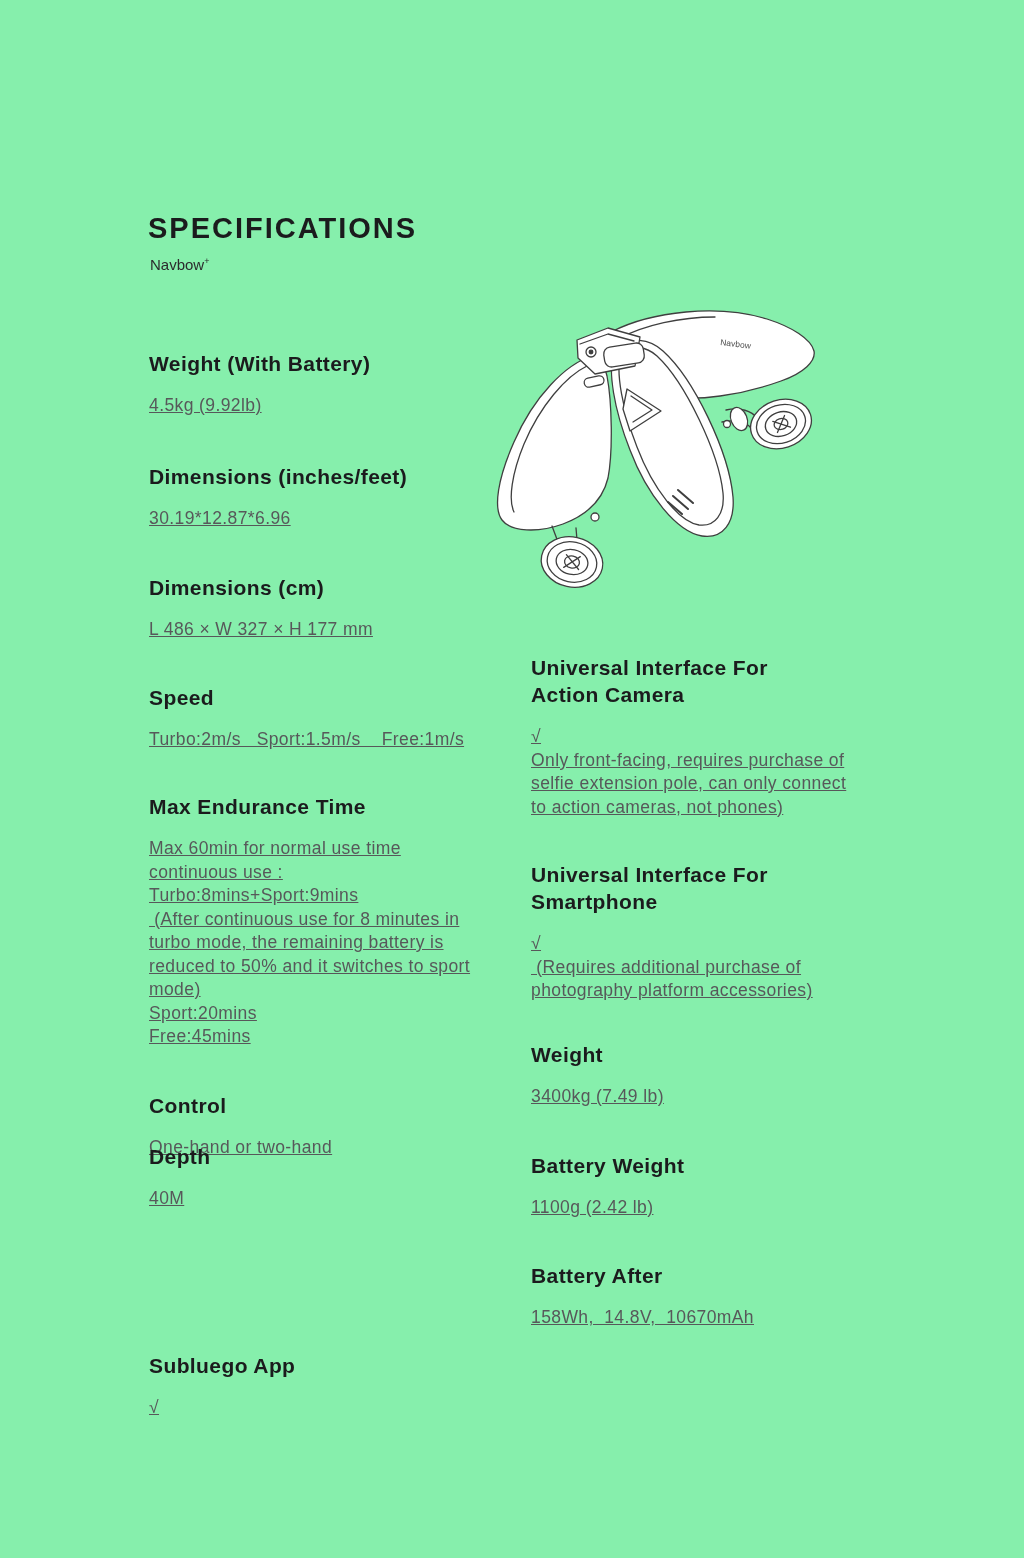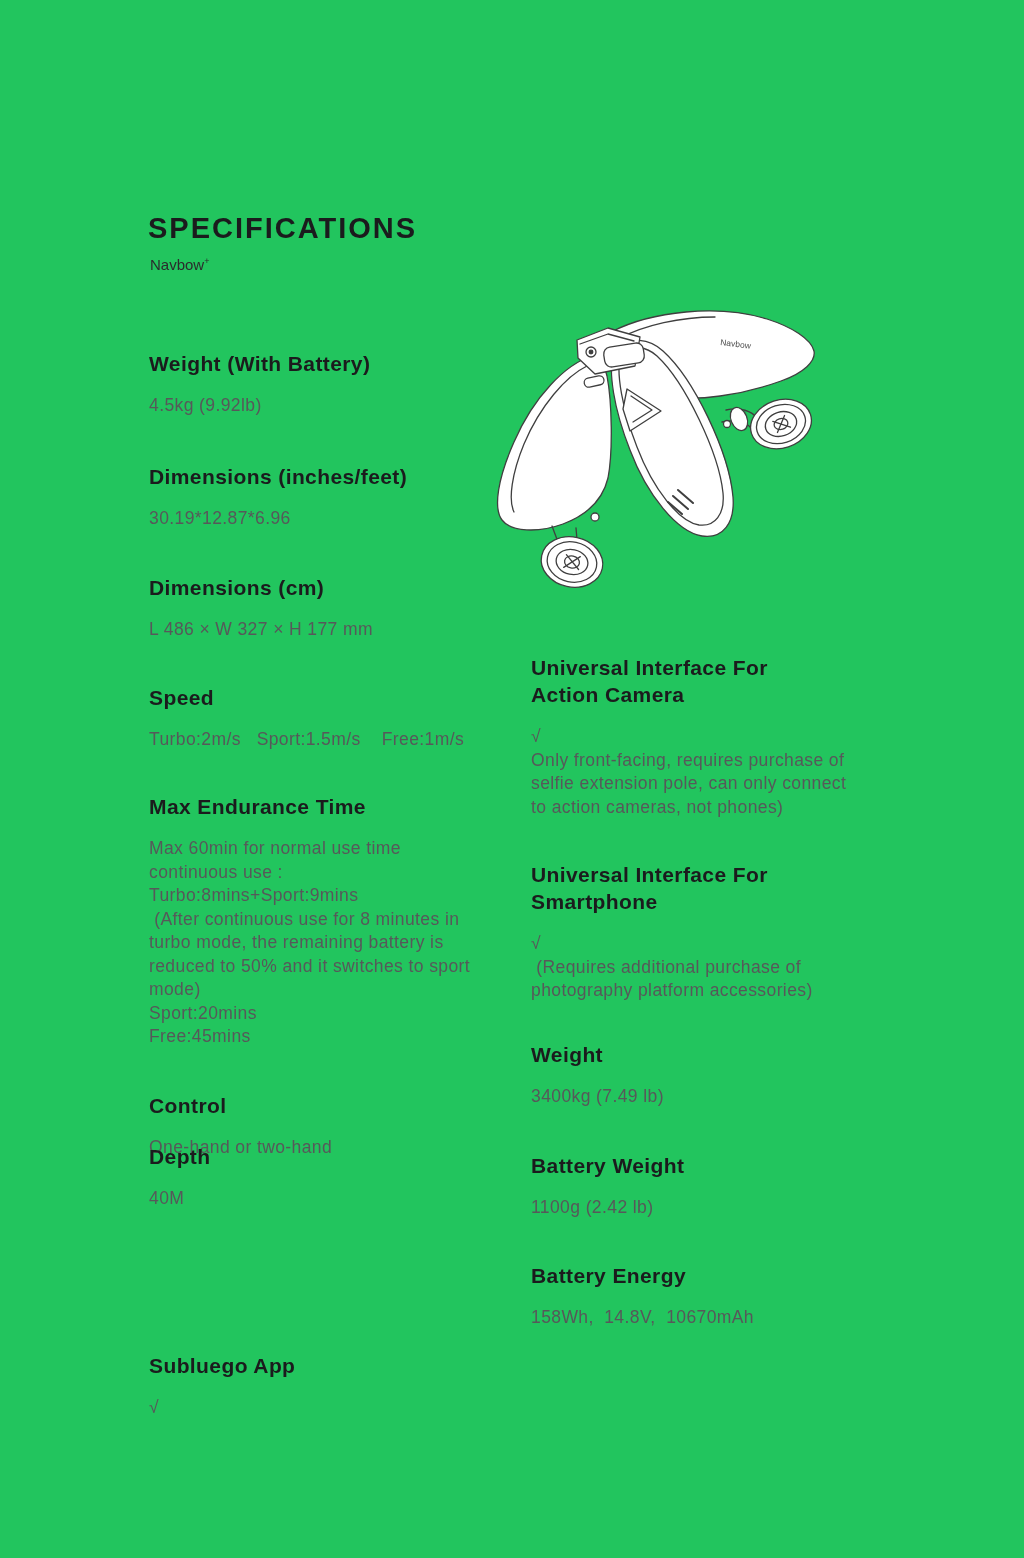--- a/index.html
+++ b/index.html
@@ -4,21 +4,21 @@
 <style>
   * { margin: 0; padding: 0; box-sizing: border-box; }
   html, body { background: #ffffff; }
   body {
     width: 1024px; height: 1558px;
     position: relative;
     font-family: "Liberation Sans", "DejaVu Sans", sans-serif;
     color: #1b1b1d;
     overflow: hidden;
   }
-  .page { position: absolute; inset: 0; background: #22c55e; }
+  .page { position: absolute; inset: 0; background: #86efac; }
 
   h1.page-title {
     position: absolute; left: 148px; top: 214px;
     font-size: 29px; font-weight: 800; letter-spacing: 2px;
     color: #1b1b1d; line-height: 1;
   }
   .subtitle {
     position: absolute; left: 150px; top: 257px;
     font-size: 15px; font-weight: 400; color: #2b2b2d; line-height: 1.1;
   }
@@ -26,20 +26,21 @@
 
   .spec { position: absolute; }
   .spec h2 {
     font-size: 21px; font-weight: 800; letter-spacing: 0.4px;
     color: #1b1b1d; line-height: 27px; margin-bottom: 17px;
   }
   .spec p {
     font-size: 17.5px; font-weight: 400; letter-spacing: 0.4px;
     color: #57585a; line-height: 23.5px;
     white-space: pre;
+    text-decoration: underline;
   }
   .col-left  { left: 149px; width: 352px; }
   .col-right { left: 531px; width: 345px; margin-top: 20px; }
   .col-right h2 { max-width: 262px; }
 
   figure.illustration {
     position: absolute; left: 480px; top: 290px;
     width: 360px; height: 330px;
   }
   figure.illustration svg { width: 100%; height: 100%; display: block; }
@@ -172,17 +173,17 @@
     <h2>Weight</h2>
     <p>3400kg (7.49 lb)</p>
   </section>
 
   <section class="spec col-right" style="top:1132px">
     <h2>Battery Weight</h2>
     <p>1100g (2.42 lb)</p>
   </section>
 
   <section class="spec col-right" style="top:1242px">
-    <h2>Battery Energy</h2>
+    <h2>Battery After</h2>
     <p>158Wh,  14.8V,  10670mAh</p>
   </section>
 
 </div>
 
 </body></html>

